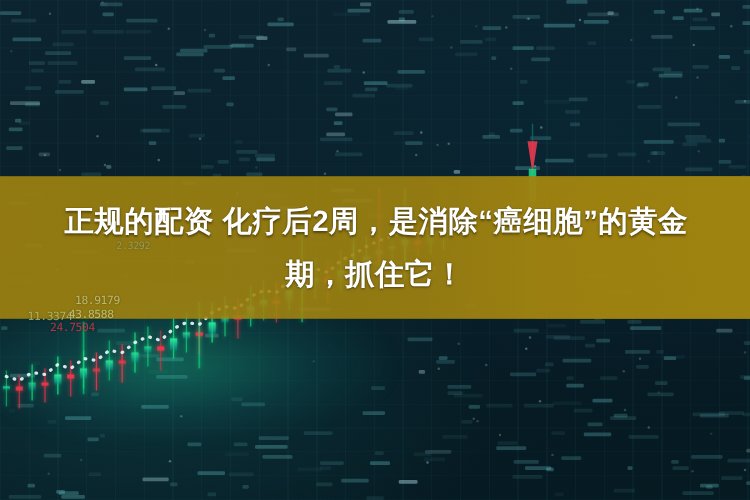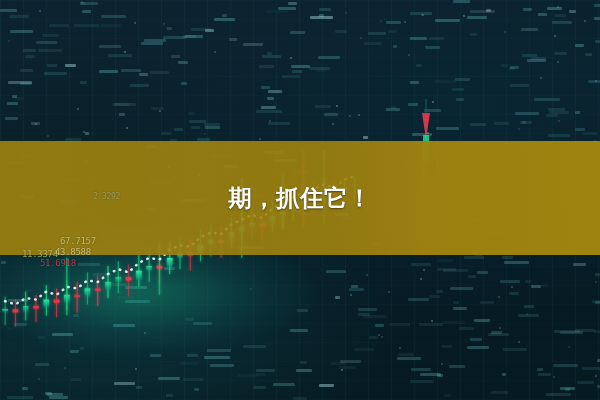--- a/index.html
+++ b/index.html
@@ -656,21 +656,22 @@
     <path d="M22 18 L30 18 L26 44 Z" fill="#e8394f" opacity=".9"></path>
     <rect x="23" y="40" width="6" height="26" fill="#1ddc86" opacity=".85"></rect>
     <line x1="26" y1="62" x2="22" y2="90" stroke="#e8394f" stroke-width="1.4" opacity=".75"></line>
     <line x1="34" y1="58" x2="44" y2="90" stroke="#b8a63a" stroke-width="1.2" opacity=".5"></line>
   </svg>
 
   <div id="band"></div>
   <div id="band-tint"></div>
 
   <div id="headline">
+    <div class="hl-line hl-line-1">正规的配资 化疗后2周，是消除“癌细胞”的黄金</div>
     <div class="hl-line hl-line-2">期，抓住它！</div>
   </div>
 
-<div style="position: absolute; left: 60px; top: 236px; font-family: &quot;DejaVu Sans Mono&quot;, monospace; font-size: 9px; color: rgb(201, 207, 138); opacity: 0.75; letter-spacing: -0.3px; text-shadow: rgba(0, 0, 0, 0.5) 0px 0px 2px; pointer-events: none; z-index: 5;">67.7157</div>
+<div style="position: absolute; left: 60px; top: 236px; font-family: &quot;DejaVu Sans Mono&quot;, monospace; font-size: 9px; color: rgb(201, 207, 138); opacity: 0.75; letter-spacing: -0.3px; text-shadow: rgba(0, 0, 0, 0.5) 0px 0px 2px; pointer-events: none; z-index: 5;">18.9179</div>
     <div style="position: absolute; left: 22px; top: 249px; font-family: &quot;DejaVu Sans Mono&quot;, monospace; font-size: 9px; color: rgb(188, 196, 126); opacity: 0.75; letter-spacing: -0.3px; text-shadow: rgba(0, 0, 0, 0.5) 0px 0px 2px; pointer-events: none; z-index: 5;">11.3374</div>
     <div style="position: absolute; left: 55px; top: 247px; font-family: &quot;DejaVu Sans Mono&quot;, monospace; font-size: 9px; color: rgb(207, 212, 144); opacity: 0.75; letter-spacing: -0.3px; text-shadow: rgba(0, 0, 0, 0.5) 0px 0px 2px; pointer-events: none; z-index: 5;">43.8588</div>
-    <div style="position: absolute; left: 40px; top: 258px; font-family: &quot;DejaVu Sans Mono&quot;, monospace; font-size: 9px; color: rgb(240, 54, 74); opacity: 0.75; letter-spacing: -0.3px; text-shadow: rgba(0, 0, 0, 0.5) 0px 0px 2px; pointer-events: none; z-index: 5;">51.6918</div>
+    <div style="position: absolute; left: 40px; top: 258px; font-family: &quot;DejaVu Sans Mono&quot;, monospace; font-size: 9px; color: rgb(240, 54, 74); opacity: 0.75; letter-spacing: -0.3px; text-shadow: rgba(0, 0, 0, 0.5) 0px 0px 2px; pointer-events: none; z-index: 5;">24.7504</div>
     <div style="position: absolute; left: 93px; top: 192px; font-family: &quot;DejaVu Sans Mono&quot;, monospace; font-size: 8px; color: rgb(154, 168, 106); opacity: 0.75; letter-spacing: -0.3px; text-shadow: rgba(0, 0, 0, 0.5) 0px 0px 2px; pointer-events: none; z-index: 5;">2.3292</div>
   </div>
 
 </body></html>

